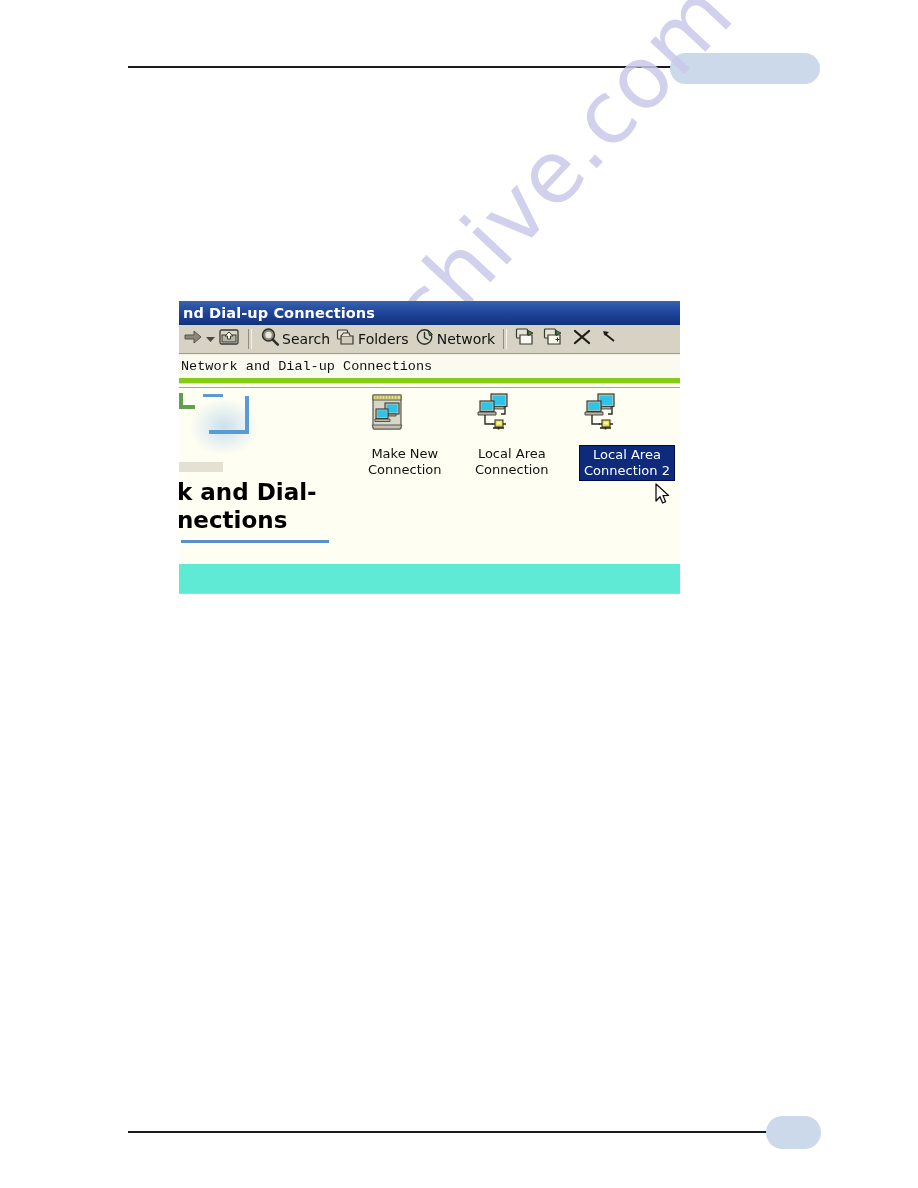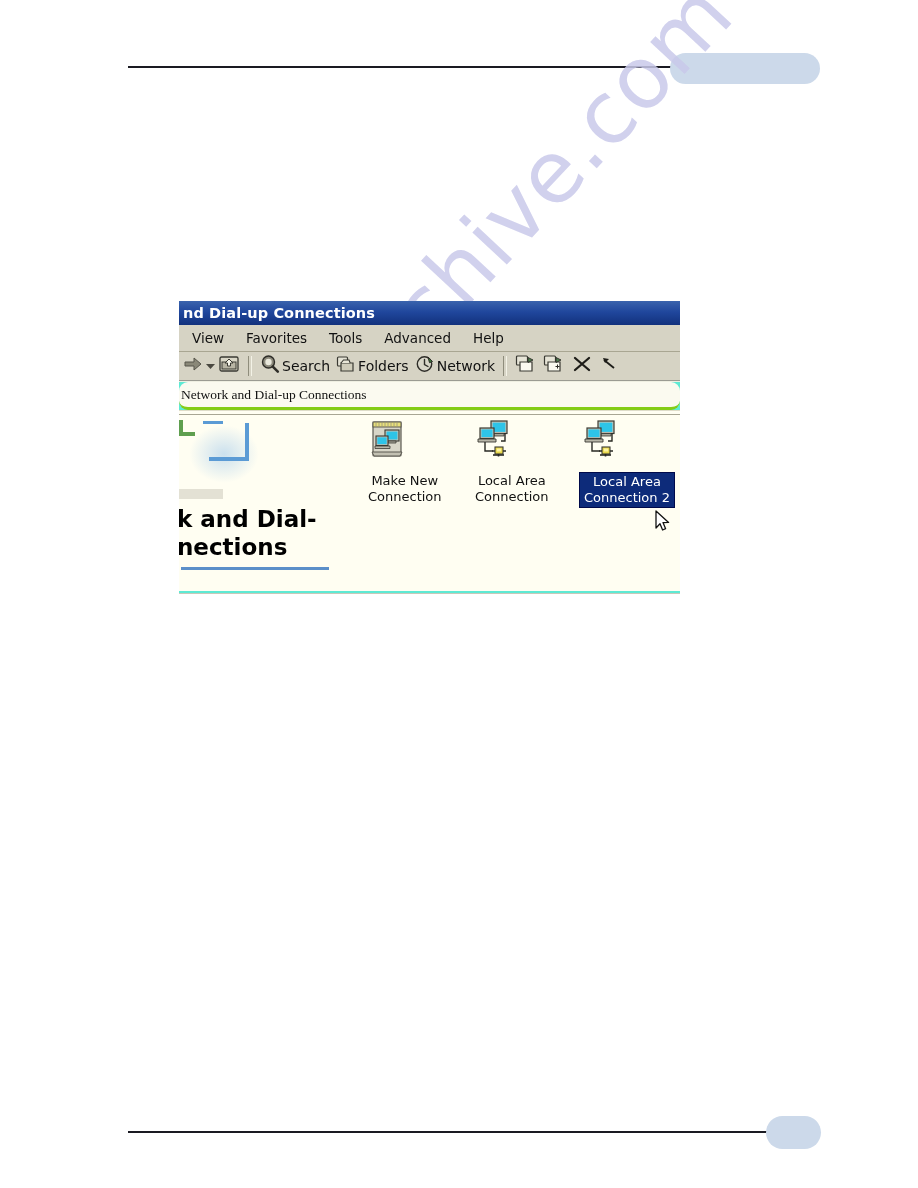--- a/index.html
+++ b/index.html
@@ -150,29 +150,28 @@
     height: 20px;
     display: flex;
     align-items: center;
     justify-content: center;
   }
 
   
   .win-address {
     height: 28px;
     background: #fbfaf0;
-    border-bottom: 3px solid #84cc16;
+    border-bottom: 5px solid #84cc16;
     display: flex;
     align-items: center;
-    font-family: Liberation Serif, serif;
+    font-family: Liberation Mono, monospace;
     font-size: 13.5px;
     color: #111;
     padding-left: 2px;
     box-sizing: border-box;
-    border-radius: 9px;
   }
   .addr-divider {
     height: 3px;
     background: #fffef2;
     border-top: 1px solid #dedcc9;
     border-bottom: 1px solid #a8a694;
   }
 
   
   .win-client {
@@ -310,27 +309,20 @@
 <div class="footer-pill"></div>
 
 <div class="watermark">manualshive.com</div>
 
 <div class="win">
 
   <div class="win-title">
     <span>nd Dial-up Connections</span>
   </div>
 
-  <div class="win-menu">
-    <div class="menu-item">View</div>
-    <div class="menu-item">Favorites</div>
-    <div class="menu-item">Tools</div>
-    <div class="menu-item">Advanced</div>
-    <div class="menu-item">Help</div>
-  </div>
 
   <div class="win-toolbar">
 
     <div class="tb-btn">
       <span>
         <svg width="20" height="18" viewBox="0 0 20 18">
           <path d="M2 7h9V3l7 6-7 6v-4H2z" fill="#8a8878" stroke="#56544a" stroke-width="1"></path>
         </svg>
       </span>
     </div>

